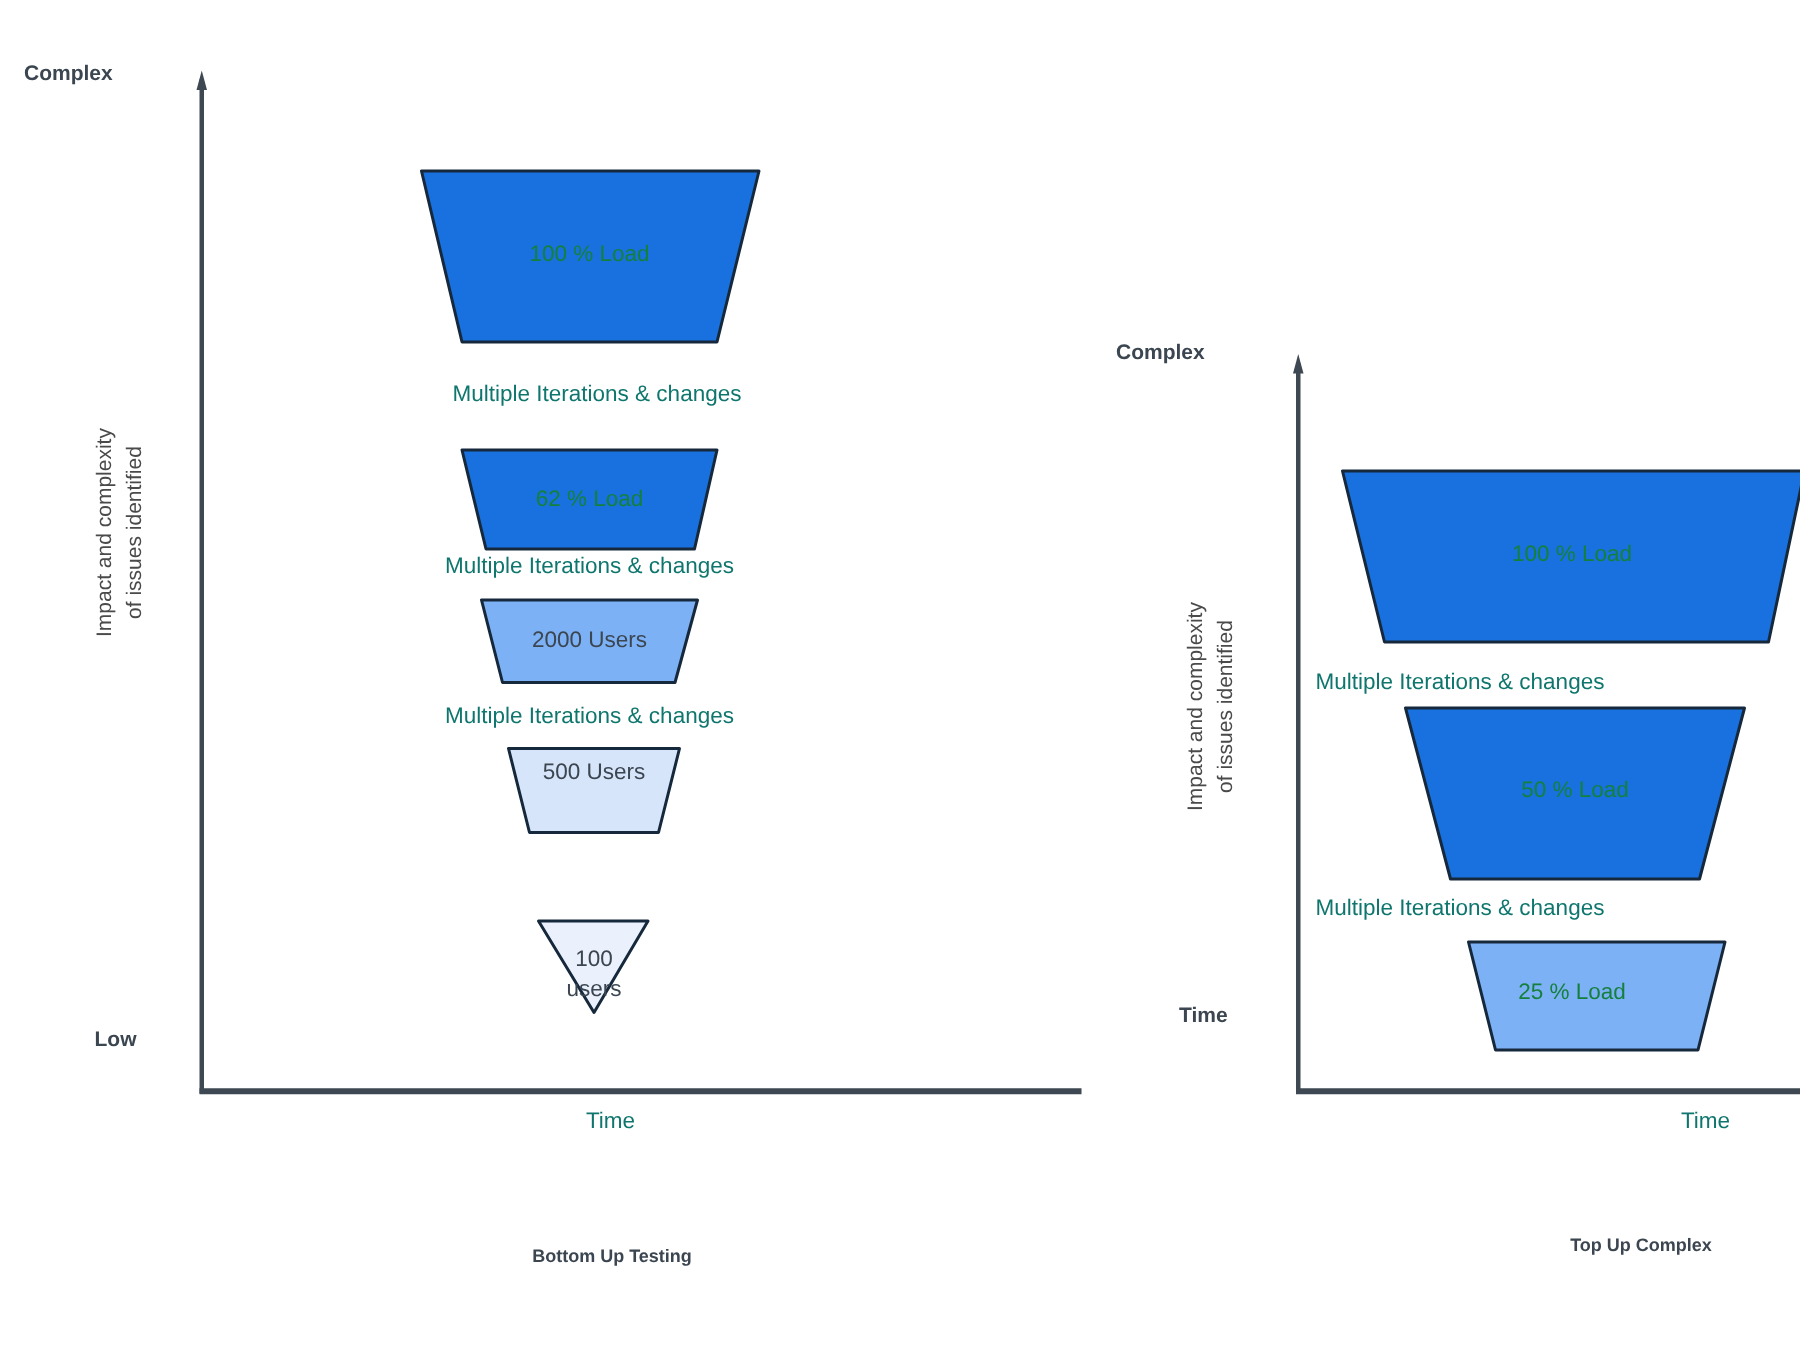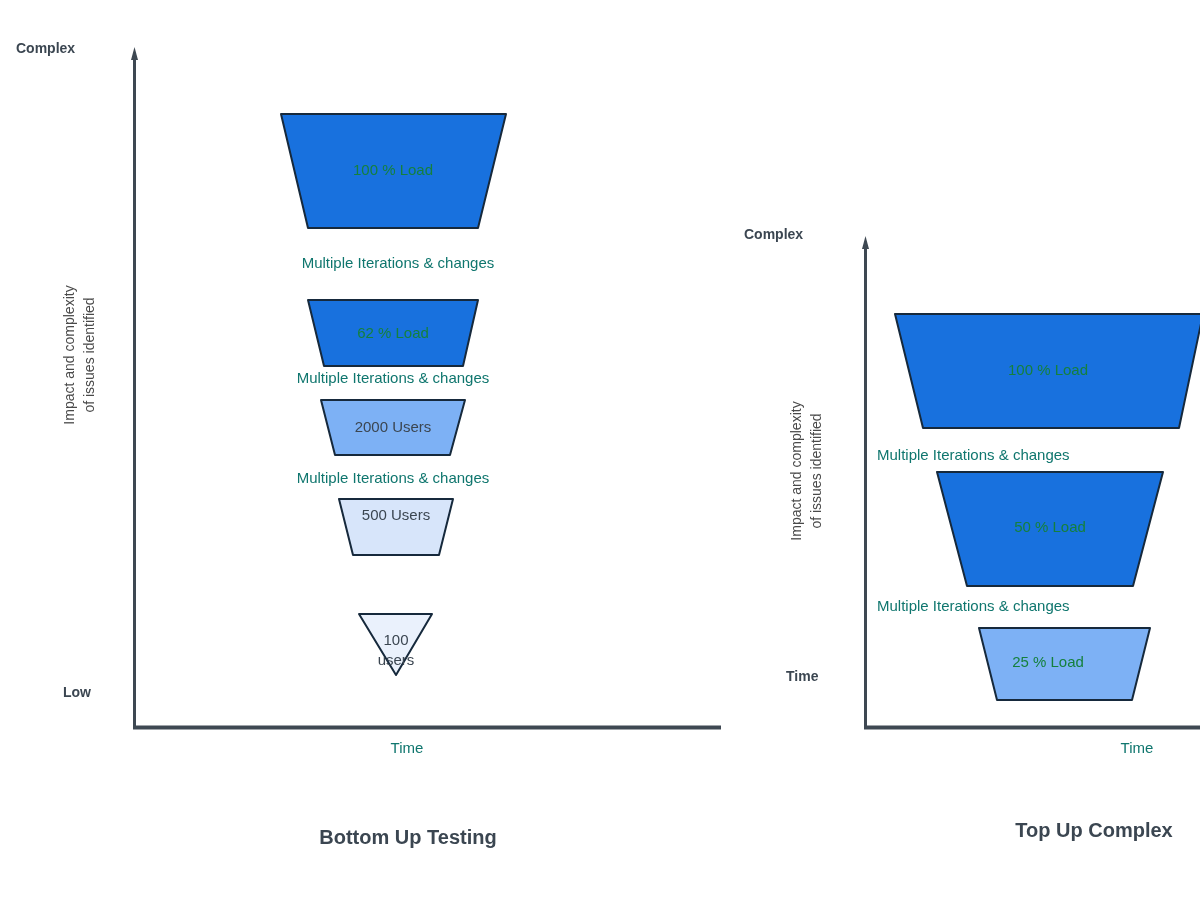--- a/index.html
+++ b/index.html
@@ -15,21 +15,21 @@
 
   .axis-line { stroke: #3e4852; fill: none; }
   .axis-tip  { fill: #3e4852; stroke: none; }
   .shape { stroke: #16293c; stroke-width: 2; stroke-linejoin: round; }
 
   .txt { position: absolute; color: #0f766e; font-size: 15px; line-height: 18px; }
   .center { text-align: center; }
   .shape-label-white { color: #15803d; }
   .shape-label-dark  { color: #3b4651; }
   .corner-label { font-weight: bold; font-size: 14px; color: #3b4651; }
-  .chart-title  { font-weight: bold; font-size: 20px; color: #3b4651; }
+  .chart-title  { font-weight: bold; font-size: 12px; color: #3b4651; }
   .ylabel {
     position: absolute; width: 220px; height: 40px;
     transform: rotate(-90deg);
     text-align: center; color: #4a4a4a;
     font-size: 14px; line-height: 20px;
   }
   .wrap-narrow { width: 46px; line-height: 20px; }
 </style>
 </head>
 <body>

